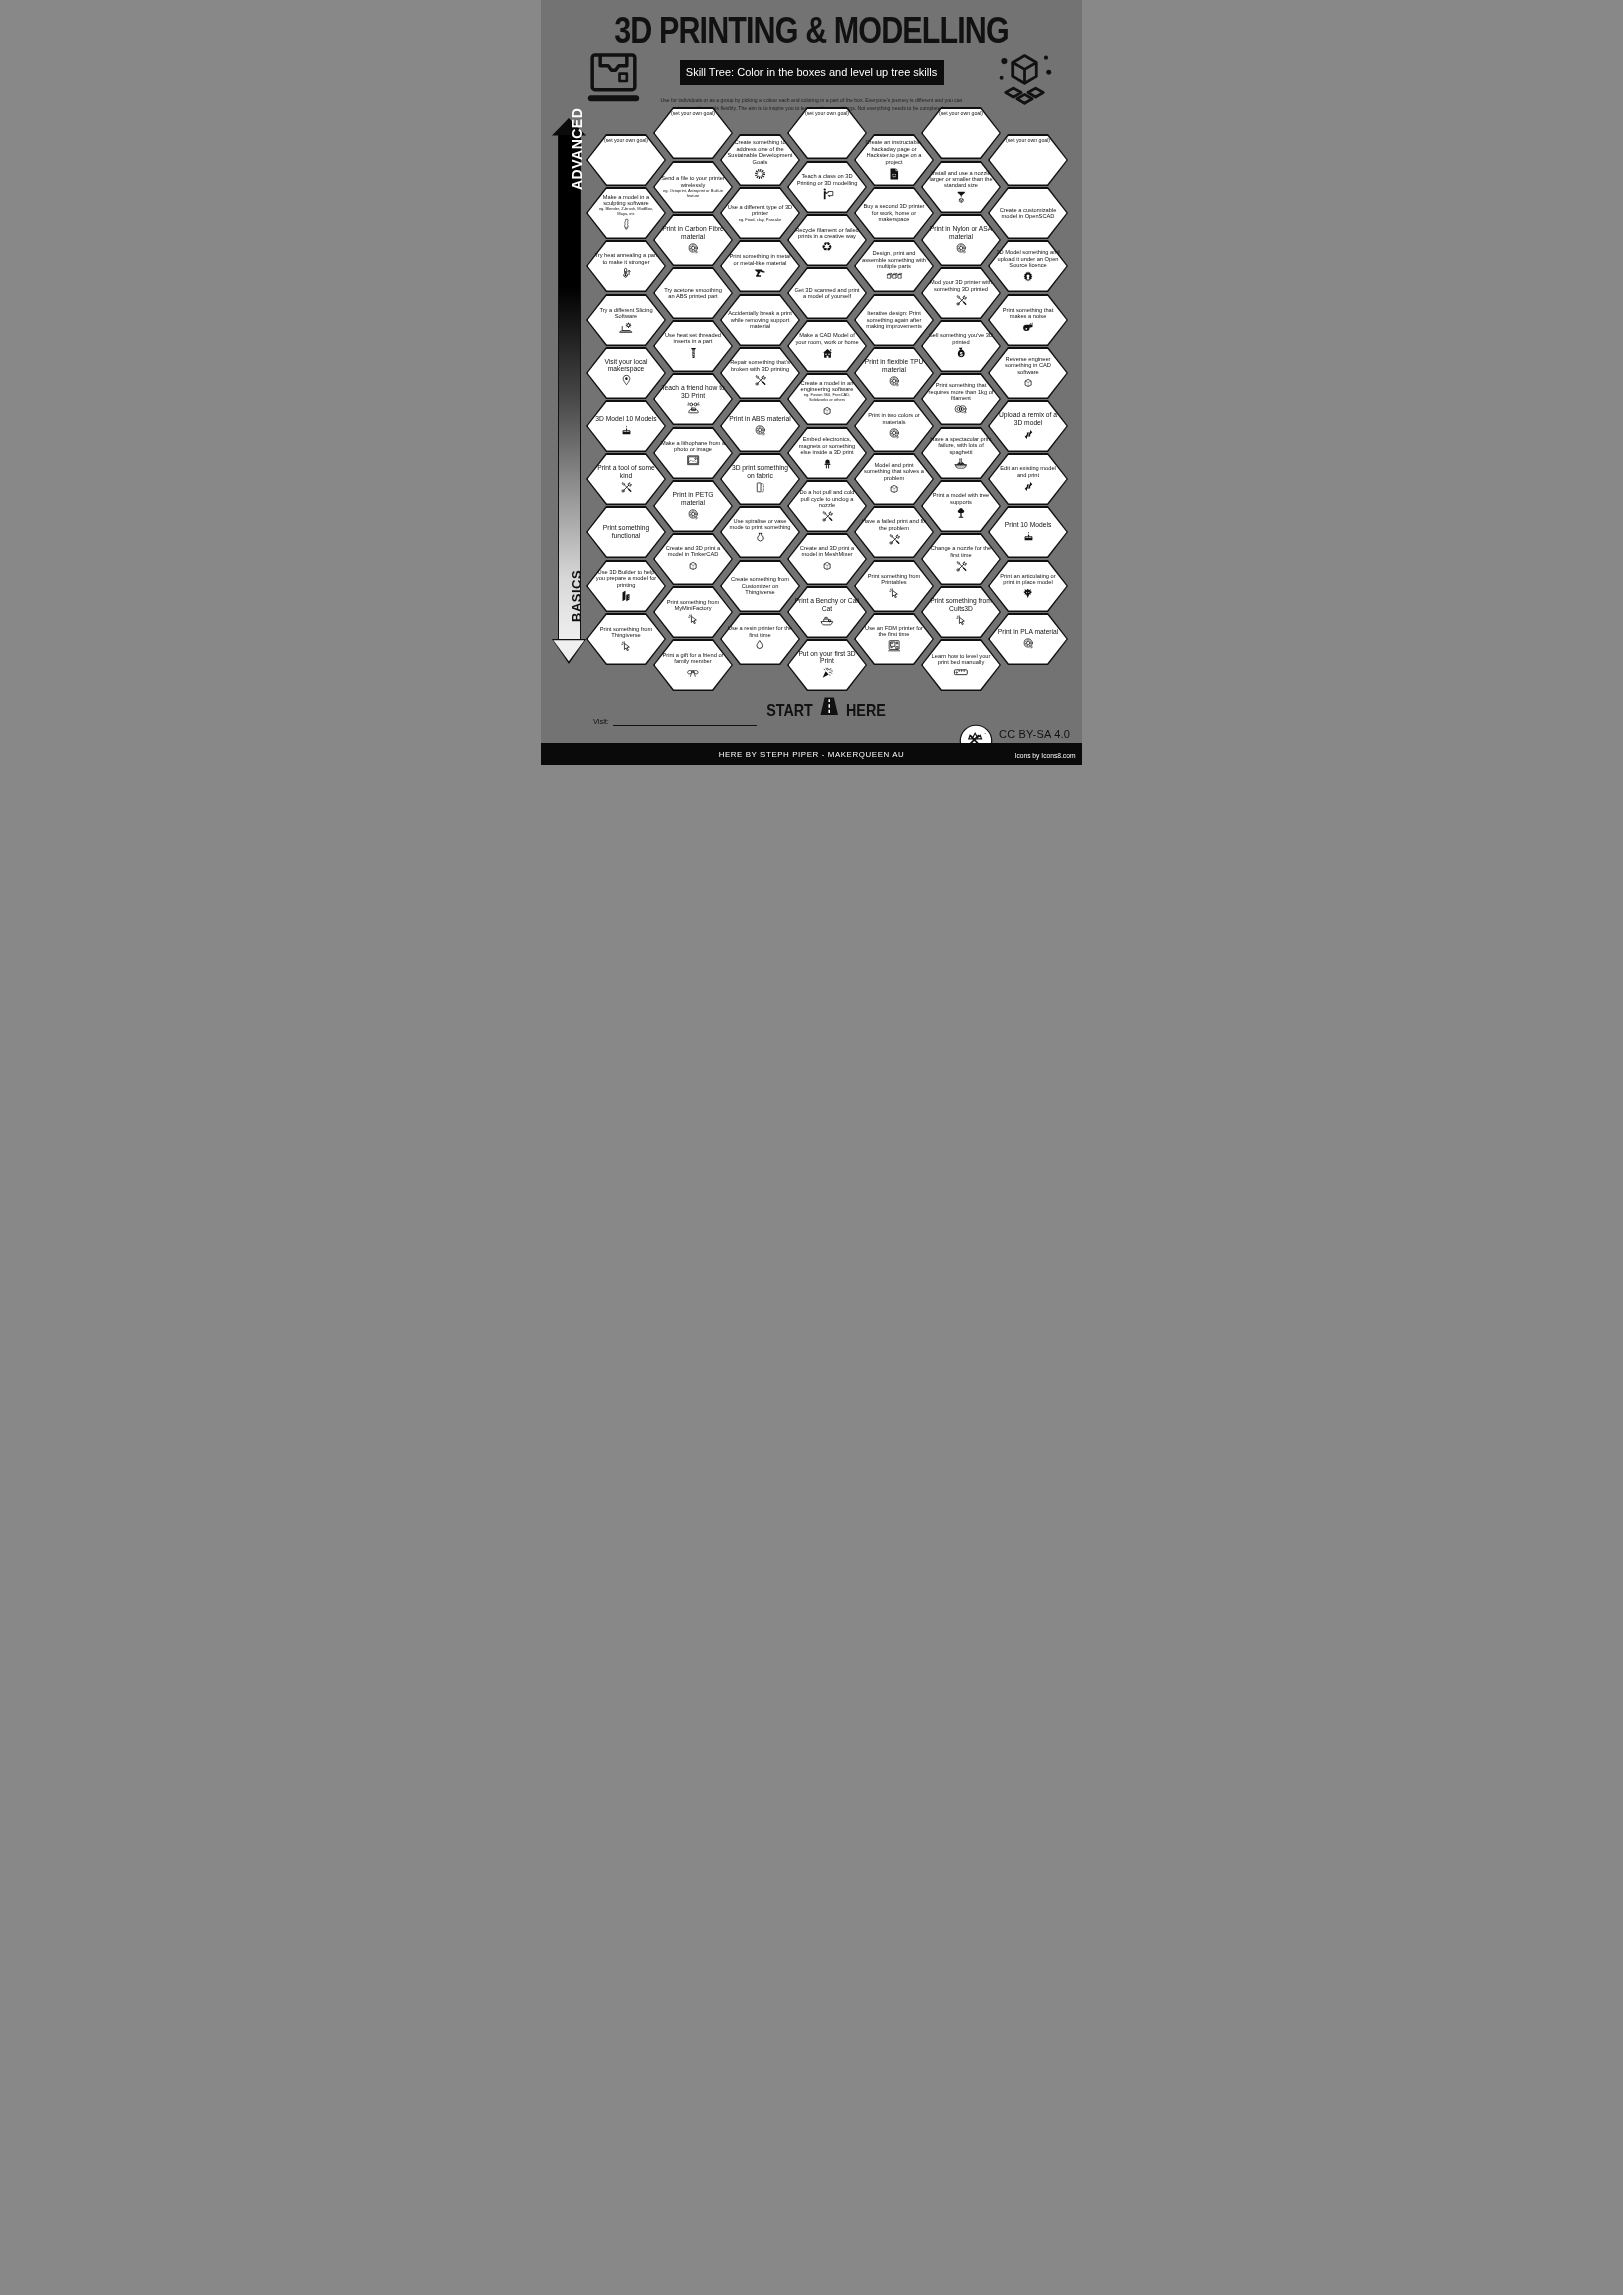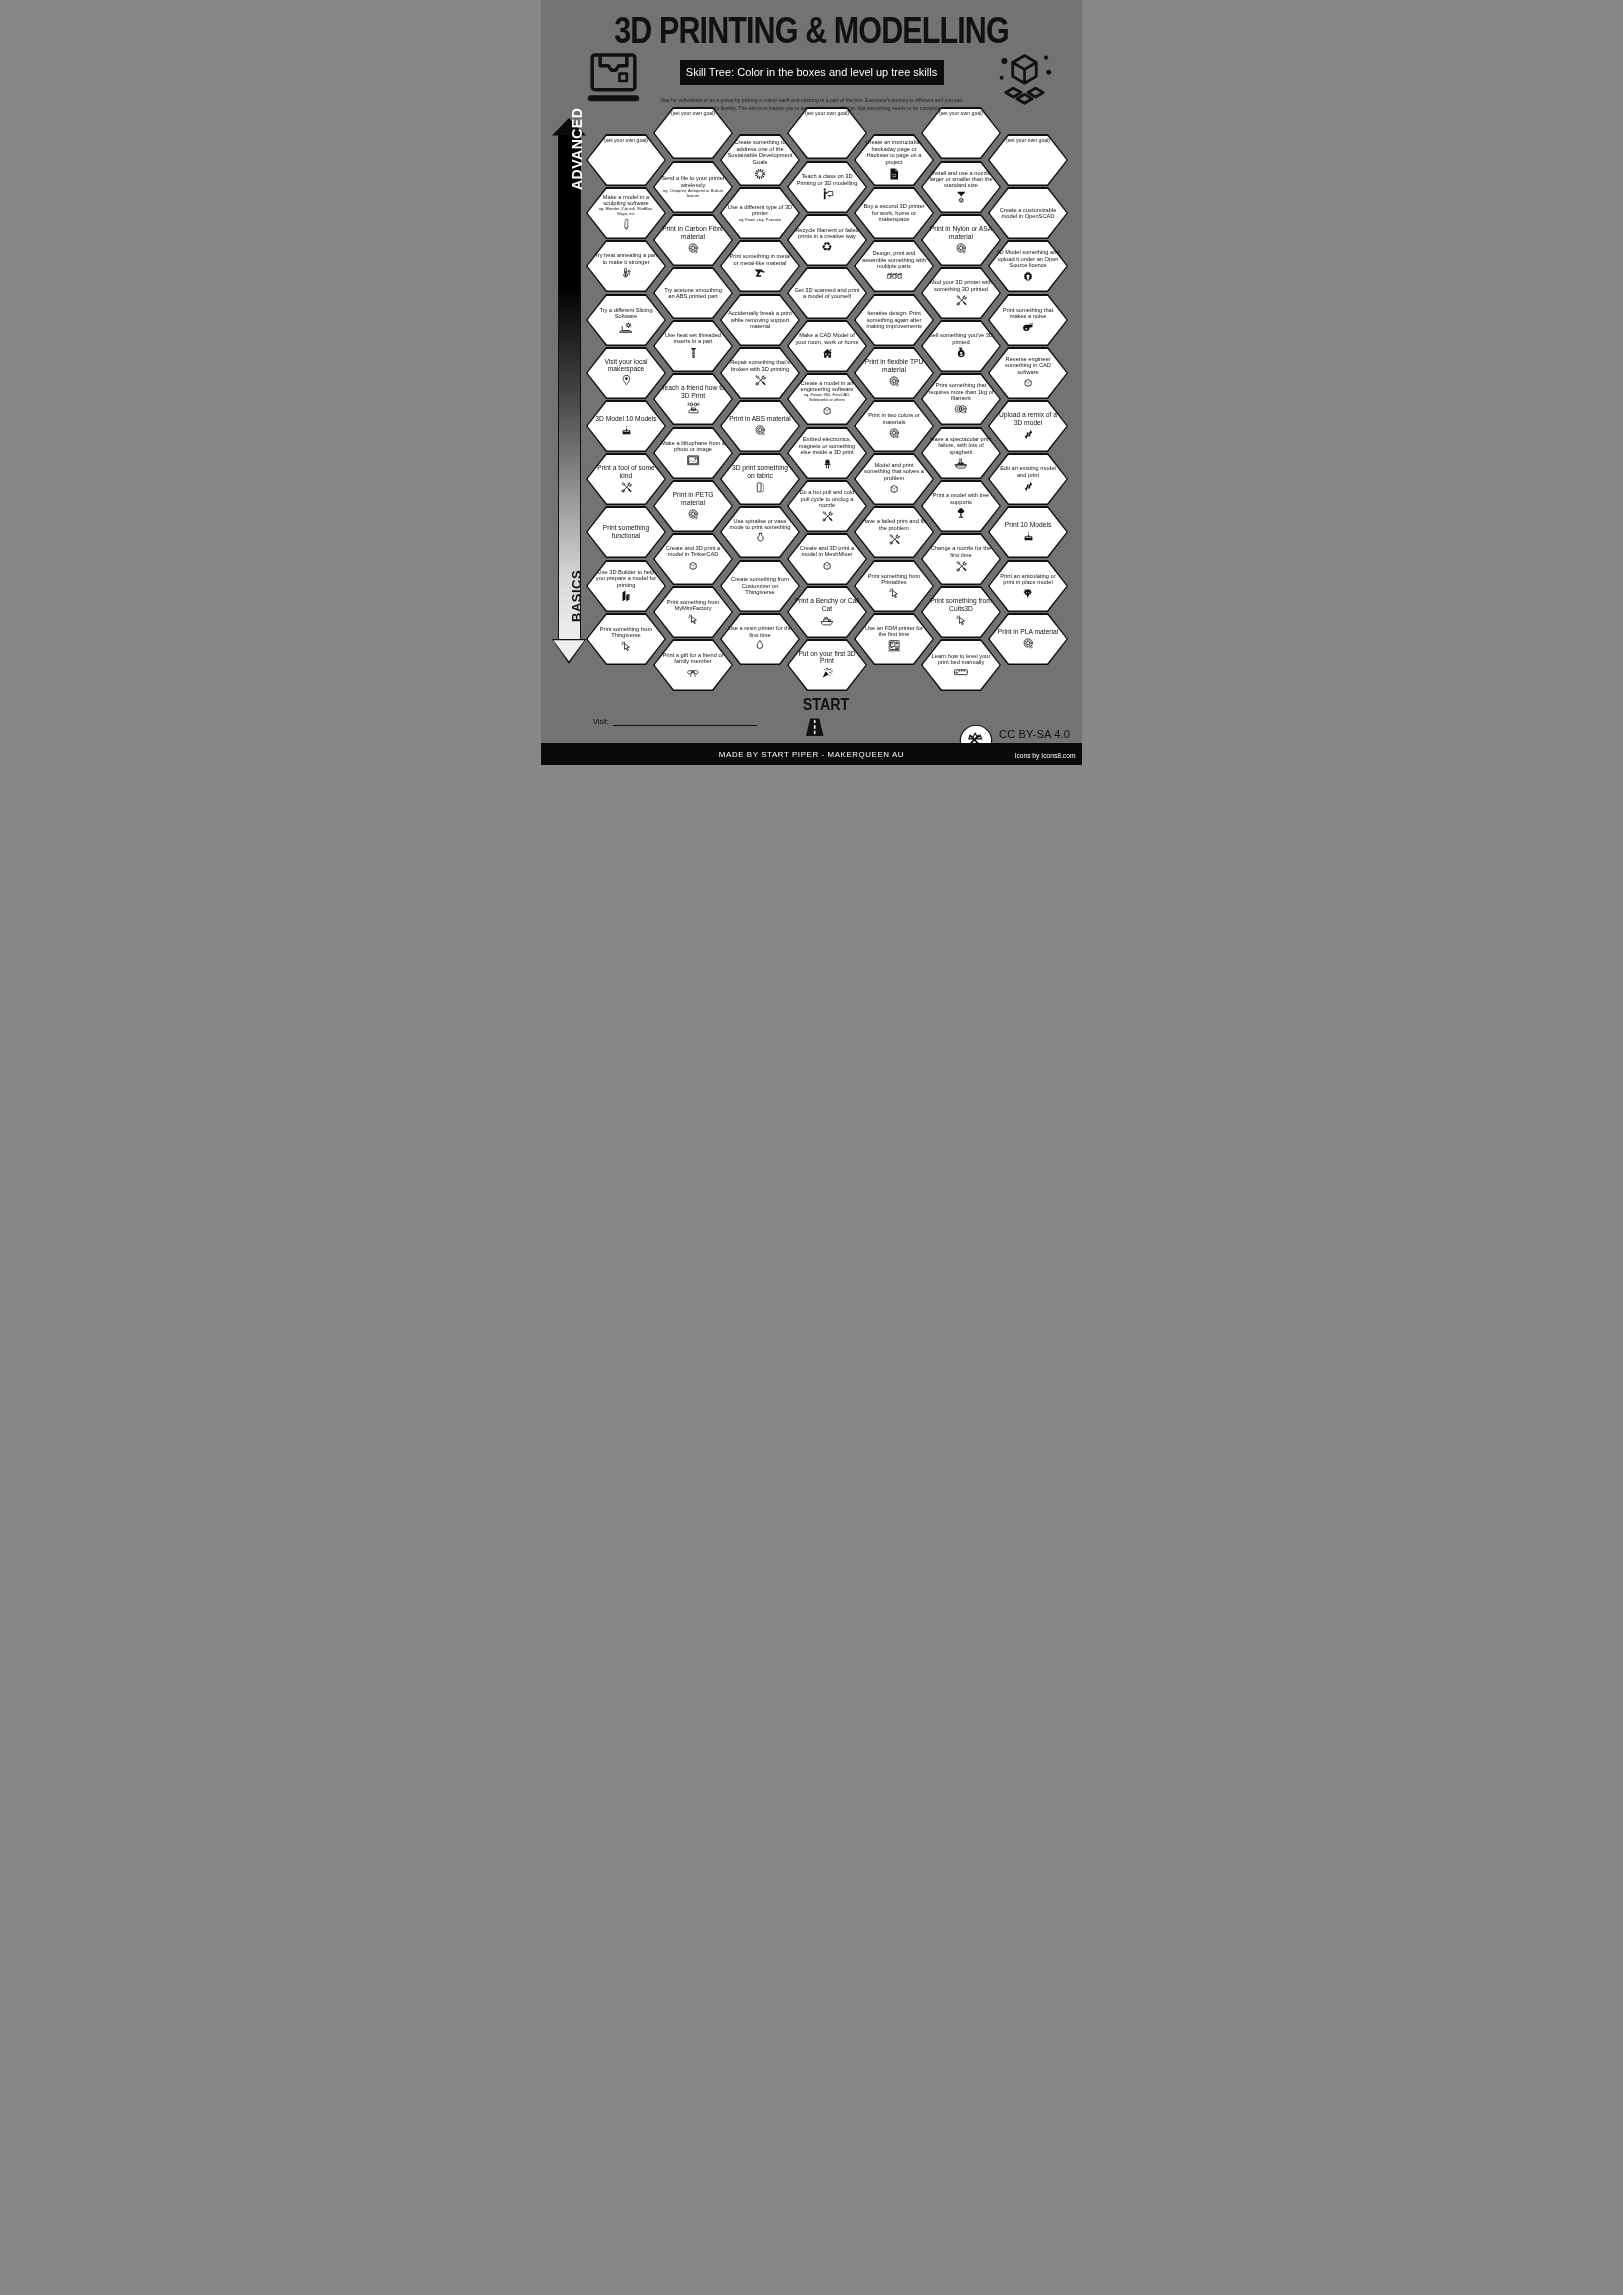--- a/index.html
+++ b/index.html
@@ -39,21 +39,21 @@
          gap:0.9px;text-align:center;}
   .hex-label{font-size:5.7px;line-height:1.13;max-width:69px;}
   .hex.big .hex-label{font-size:6.7px;line-height:1.15;}
   .hex.goal .hex-c{justify-content:flex-start;padding-top:1.4px;}
   .hex.goal .hex-label{font-size:5.2px;}
   .hex-sub{font-size:4px;line-height:1.18;max-width:66px;}
   .icn{display:block;margin-top:0.5px;}
   .icn svg{display:block;}
   .icn.glyph{font-family:"DejaVu Sans",sans-serif;font-size:12.5px;line-height:1;color:#111;}
   
-  .start{position:absolute;left:285px;top:696px;transform:translateX(-50%);display:flex;align-items:flex-start;gap:4.6px;flex-direction:column;}
+  .start{position:absolute;left:285px;top:696px;transform:translateX(-50%);display:flex;align-items:flex-end;gap:4.6px;}
   .start .word{font-size:14.3px;font-weight:bold;letter-spacing:0;transform:scaleY(1.15);}
   .name-row{position:absolute;left:52px;top:717px;font-size:7.4px;display:flex;align-items:flex-end;}
   .name-line{display:inline-block;width:144px;border-bottom:1.2px solid #111;margin-left:3.7px;height:6.5px;}
   .badge{position:absolute;left:418px;top:724px;}
   .license{position:absolute;left:458px;top:728px;font-size:11px;letter-spacing:0.2px;}
   .footer{position:absolute;left:0;top:743px;width:100%;height:22px;background:#0a0a0a;color:#fff;
           display:flex;align-items:center;justify-content:center;}
   .footer .credit{font-size:7.9px;letter-spacing:0.6px;}
   .footer .icons-credit{position:absolute;right:6.5px;bottom:5.6px;font-size:6.7px;}
 </style>
@@ -1083,18 +1083,18 @@
         <circle cx="20" cy="20" r="18.5" fill="#fff"></circle>
         <path d="M12 24.5l11.5-11.5M13 13.5L24 24.5" stroke-width="2"></path>
         <path d="M11.5 17.5l1.5-4.2 3.2 2.7L19 10.8l2.8 5.2 3.2-2.7 1.5 4.2z"></path>
         <circle cx="26" cy="27" r="2.8"></circle>
         <path d="M9 27l1 .8M30.5 11.5l.8-.8" stroke-width="1"></path>
       </svg></span>
 
   <div class="license">CC BY-SA 4.0</div>
 
   <div class="footer">
-    <span class="credit">MADE BY START PIPER  -  MAKERQUEEN AU</span>
+    <span class="credit">HERE BY STEPH PIPER  -  MAKERQUEEN AU</span>
     <span class="icons-credit">Icons by Icons8.com</span>
   </div>
 
 </div>
 
 
 </body></html>

